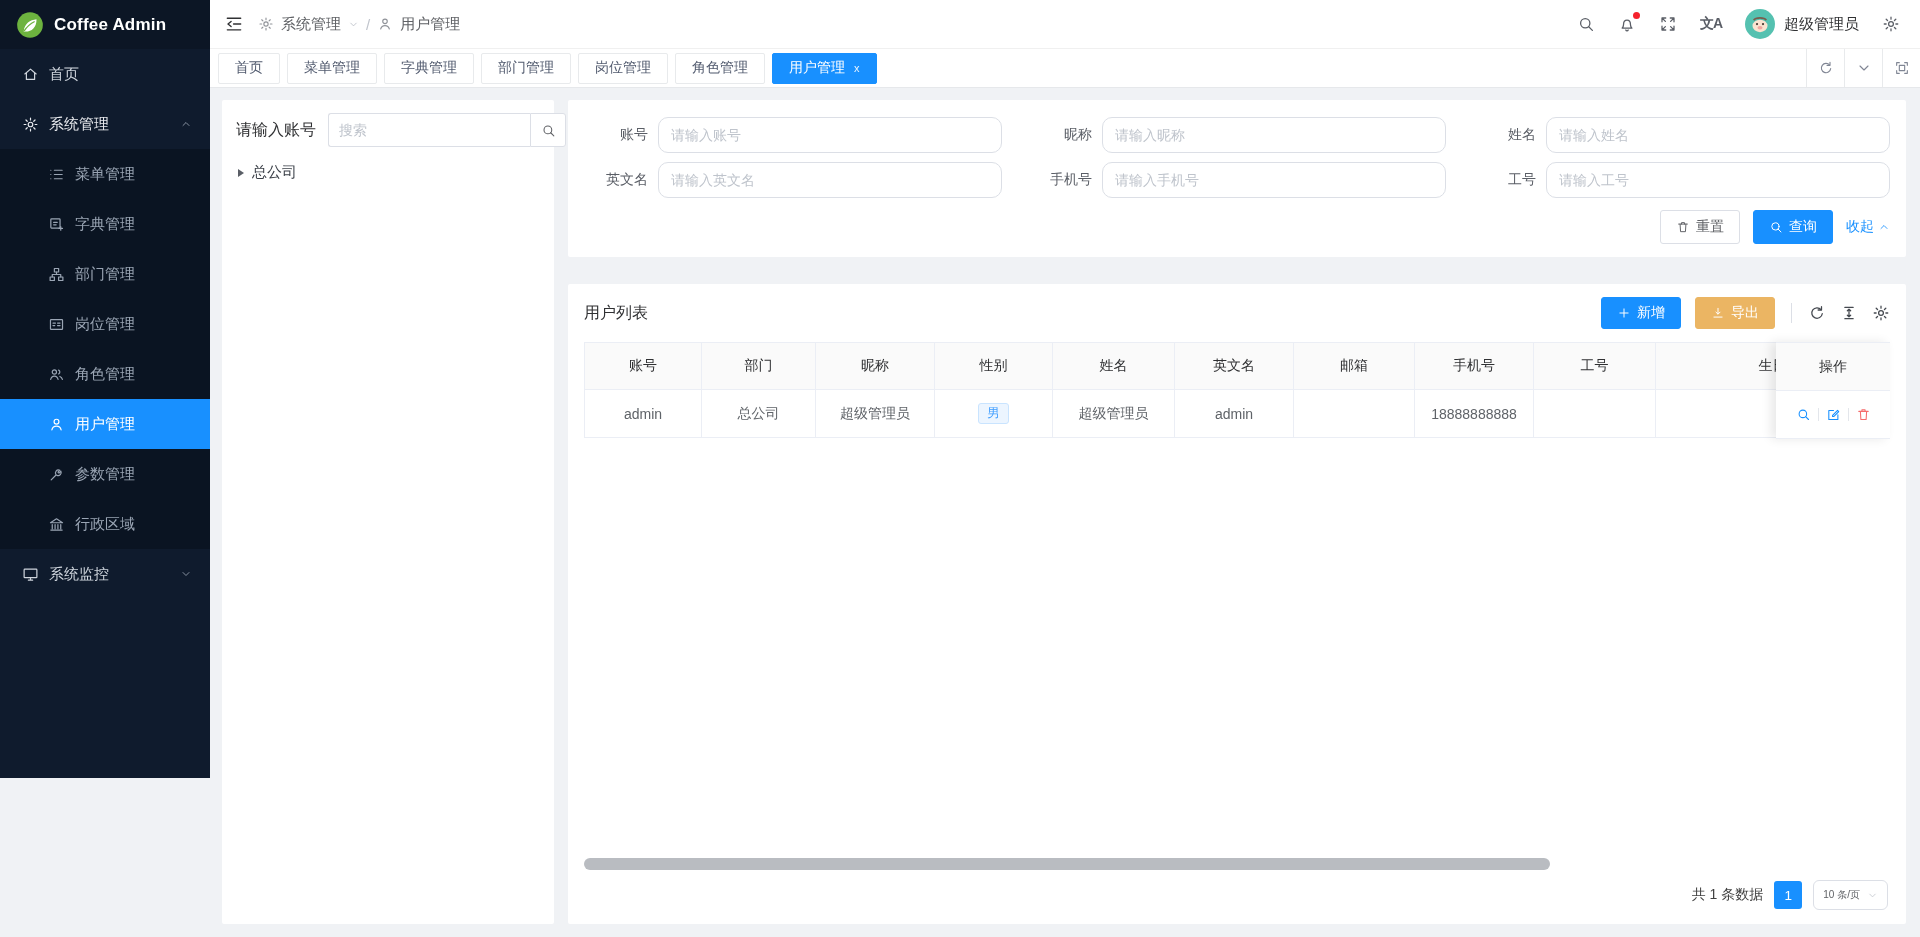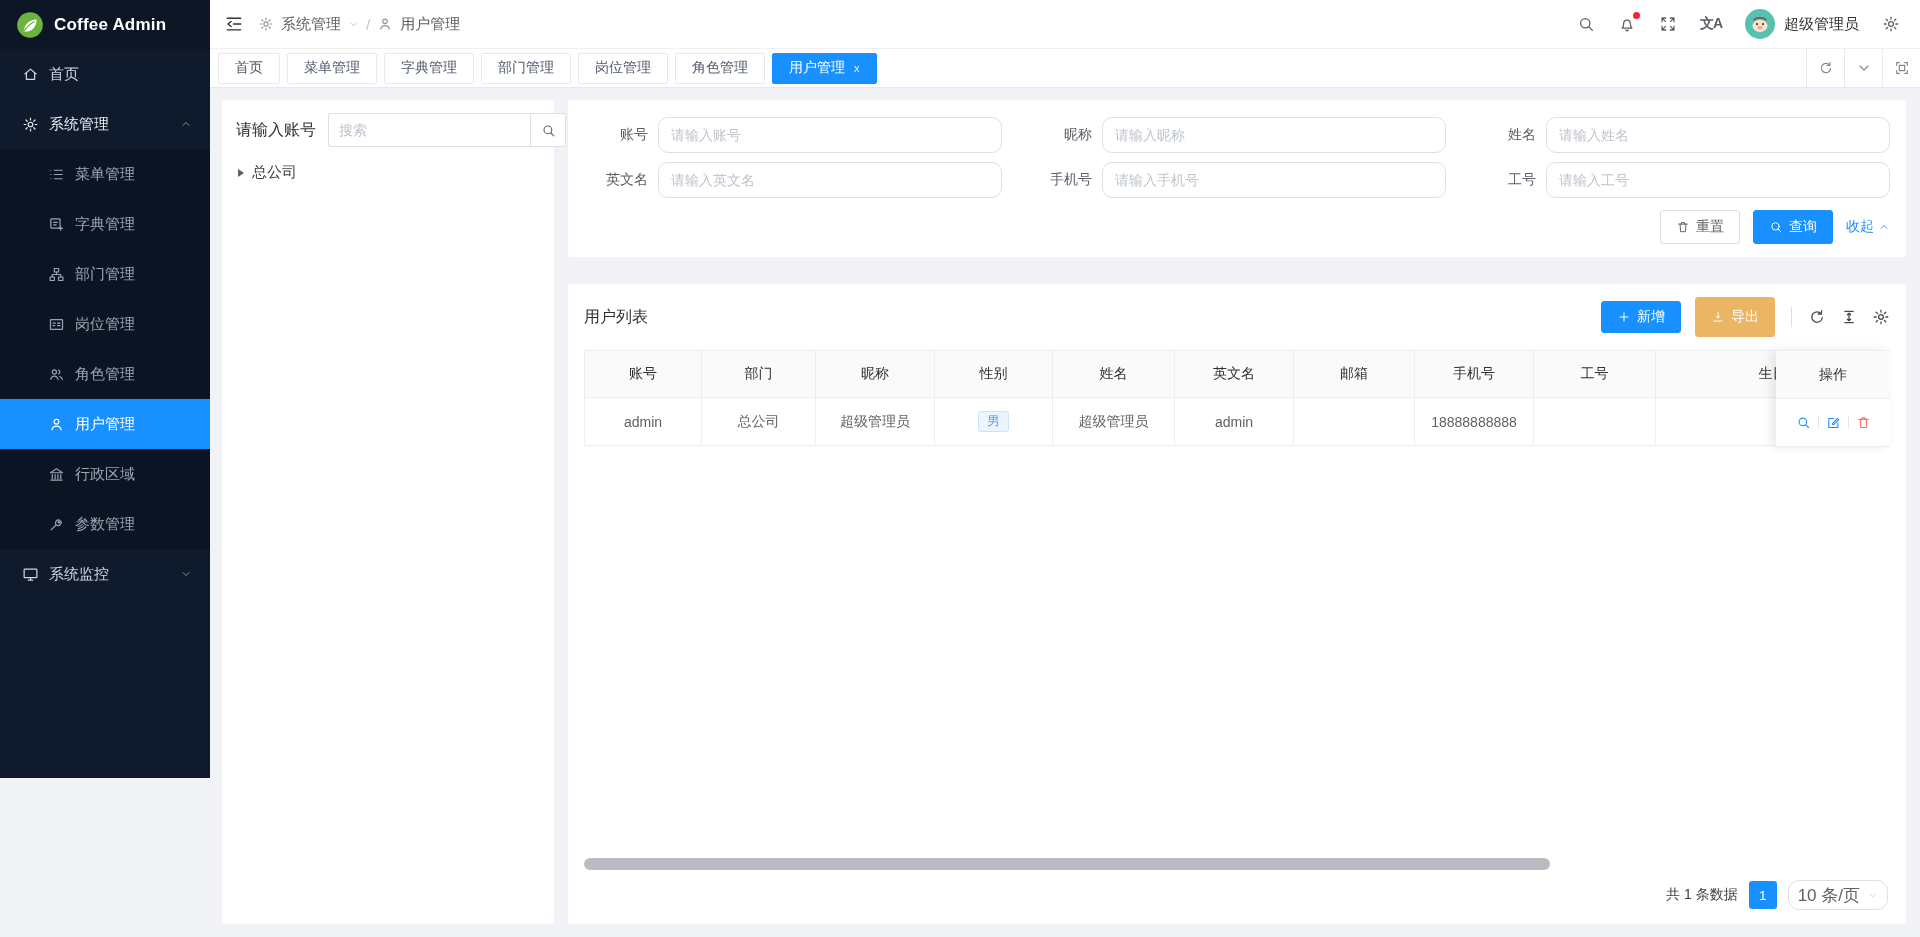--- a/index.html
+++ b/index.html
@@ -104,21 +104,21 @@
   .op-div { width:1px; height:13px; background:#e3e6eb; }
   .c-view, .c-edit { color:#1890ff; }
   .c-del { color:#f56c6c; }
 
   .tbl-space { flex:1; }
   .hscroll { height:12px; flex:0 0 auto; }
   .hthumb { width:74%; height:12px; background:#b9bcc1; border-radius:6px; cursor:pointer; }
   .list-foot { flex:0 0 auto; display:flex; justify-content:flex-end; align-items:center; gap:11px; padding:10px 2px 4px; }
   .total-txt { color:#404040; font-size:14px; }
   .page-btn { min-width:28px; height:28px; background:#1890ff; color:#fff; border-radius:3px; display:flex; align-items:center; justify-content:center; font-size:13.5px; cursor:pointer; }
-  .size-sel { height:30px; border:1px solid #dcdfe6; border-radius:11px; display:flex; align-items:center; gap:7px; padding:0 9px; color:#606266; font-size:17px; cursor:pointer; background:#fff; }
+  .size-sel { height:30px; border:1px solid #dcdfe6; border-radius:6px; display:flex; align-items:center; gap:7px; padding:0 9px; color:#606266; font-size:10px; cursor:pointer; background:#fff; }
   .size-sel .caret { font-size:11px; color:#c0c4cc; }
 </style>
 </head>
 <body>
 
 <aside class="sidebar">
   <div class="logo">
     <svg width="28" height="28" viewBox="0 0 24 24">
       <circle cx="12" cy="12" r="11" fill="#6db33f"></circle>
       <path d="M6.6 17.5c6 .8 11-2.6 11-10.5-5.5.6-10.3 3.4-11 10.5z" fill="#fff"></path>
@@ -183,31 +183,31 @@
       </div>
       <div class="menu-item active">
         <svg class="ic" viewBox="0 0 24 24">
             <circle cx="12" cy="8" r="3.4"></circle>
             <path d="M5.5 19.5c.8-3.3 3.4-5.1 6.5-5.1s5.7 1.8 6.5 5.1"></path>
           </svg>
         <span>用户管理</span>
       </div>
       <div class="menu-item">
         <svg class="ic" viewBox="0 0 24 24">
+            <path d="M4.5 19.5 11 13"></path>
+            <path d="M11.5 12.5a4.3 4.3 0 0 1 5.2-6.6L14 8.6l1.5 1.5 2.7-2.7a4.3 4.3 0 0 1-5.5 5.8"></path>
+          </svg>
+        <span>参数管理</span>
+      </div>
+      <div class="menu-item">
+        <svg class="ic" viewBox="0 0 24 24">
             <path d="M3.5 9.5 12 4l8.5 5.5z"></path>
             <path d="M6 12v6M10 12v6M14 12v6M18 12v6M4 19.8h16"></path>
           </svg>
         <span>行政区域</span>
-      </div>
-      <div class="menu-item">
-        <svg class="ic" viewBox="0 0 24 24">
-            <path d="M4.5 19.5 11 13"></path>
-            <path d="M11.5 12.5a4.3 4.3 0 0 1 5.2-6.6L14 8.6l1.5 1.5 2.7-2.7a4.3 4.3 0 0 1-5.5 5.8"></path>
-          </svg>
-        <span>参数管理</span>
       </div>
     </div>
     <div class="menu-item">
       <svg class="ic" viewBox="0 0 24 24">
           <rect x="3" y="4.5" width="18" height="12" rx="1"></rect>
           <path d="M9 20h6M12 16.5V20"></path>
         </svg>
       <span>系统监控</span>
       <svg class="ic chev" viewBox="0 0 24 24">
           <path d="M6 9l6 6 6-6"></path>
@@ -413,21 +413,21 @@
       <section class="panel list-panel">
         <div class="list-head">
           <span class="list-title">用户列表</span>
           <div class="list-actions">
             <button class="btn btn-primary" style="height:32px;">
               <svg class="ic" viewBox="0 0 24 24">
                   <path d="M12 5v14M5 12h14"></path>
                 </svg>
               <span>新增</span>
             </button>
-            <button class="btn btn-warn" style="height:40px;">
+            <button class="btn btn-warn" style="height:32px;">
               <svg class="ic" viewBox="0 0 24 24">
                   <path d="M12 4v9.5M8.5 10.5 12 14l3.5-3.5M5 19h14"></path>
                 </svg>
               <span>导出</span>
             </button>
             <span class="divider"></span>
             <span class="tool-ic">
               <svg class="ic" viewBox="0 0 24 24">
                   <path d="M19 13a7 7 0 1 1-1.6-5.5"></path>
                   <path d="M18 3.5V8h-4.5"></path>

